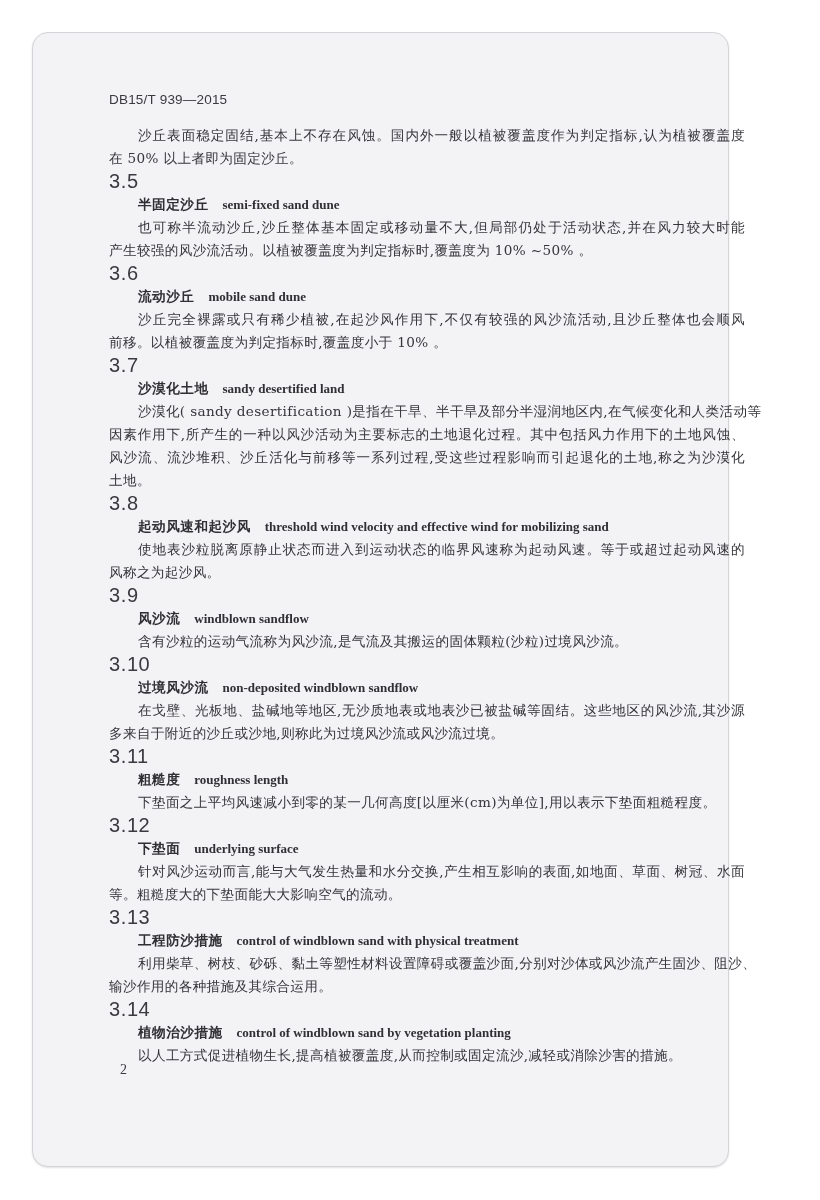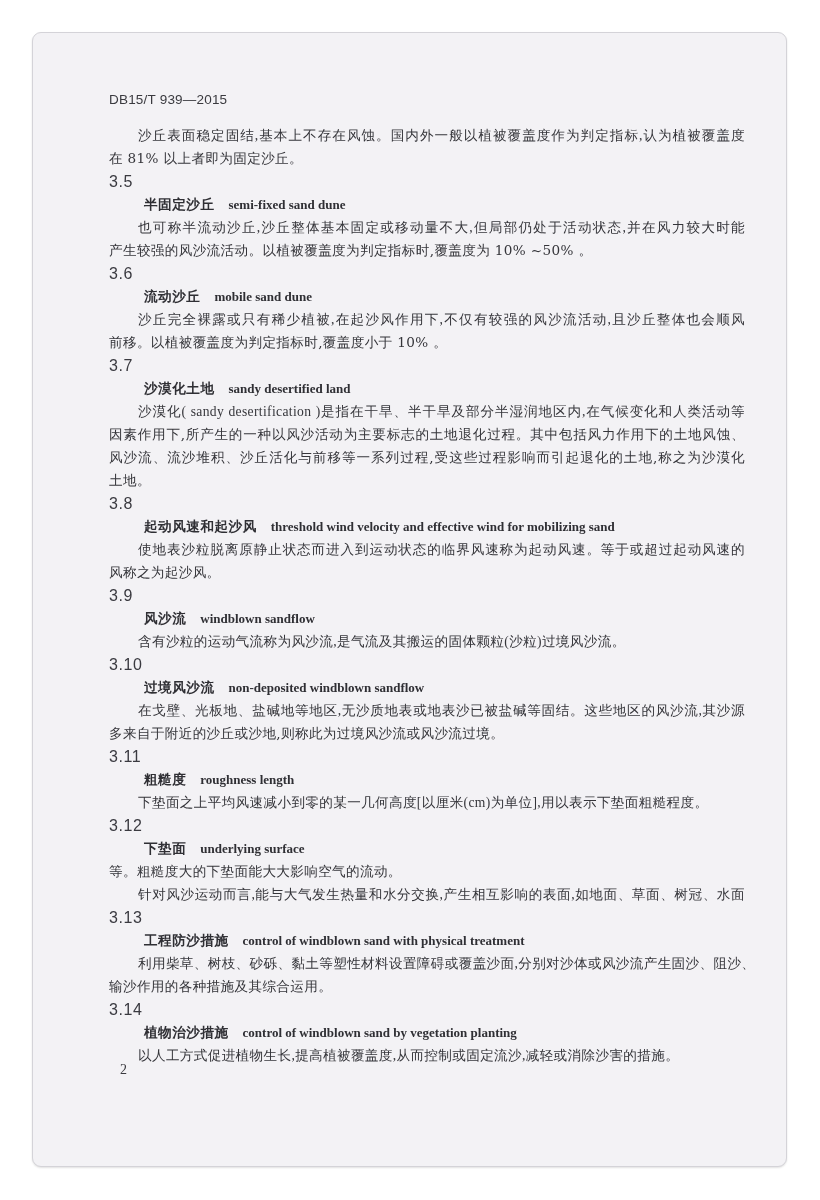--- a/index.html
+++ b/index.html
@@ -10,25 +10,25 @@
     body {
       width: 820px;
       height: 1200px;
       position: relative;
       overflow: hidden;
     }
     .page {
       position: absolute;
       left: 32px;
       top: 32px;
-      width: 755px;
+      width: 697px;
       height: 1135px;
       background: #f3f2f5;
       border: 1px solid #d4d3d8;
-      border-radius: 9px;
+      border-radius: 16px;
       box-shadow: 0 1px 2px rgba(0,0,0,0.12);
       box-sizing: border-box;
     }
     .header-code {
       position: absolute;
       left: 76px;
       top: 58px;
       font-family: "Liberation Sans", sans-serif;
       font-size: 13.5px;
       color: #3a3a3f;
@@ -50,47 +50,45 @@
       text-align-last: left;
       letter-spacing: 0.35px;
     }
     .para .ln {
       display: block;
       height: 23px;
       white-space: nowrap;
     }
     .para .ln.first {
       padding-left: 29px;
-      font-family: Liberation Serif, serif;
     }
     .para .ln.full {
       text-align: justify;
       text-align-last: justify;
     }
     .clause-num {
       font-family: "Liberation Sans", sans-serif;
-      font-size: 16px;
+      font-size: 20px;
       color: #3a3a40;
       letter-spacing: 0.6px;
       height: 23px;
       line-height: 23px;
     }
     .term {
       height: 23px;
       line-height: 23px;
       padding-left: 29px;
       font-weight: bold;
       color: #2f2f34;
       white-space: nowrap;
     }
     .term .zh {
       font-family: Liberation Sans, sans-serif;
       font-size: 13.6px;
       letter-spacing: 0.5px;
-      margin-left: 6px;
     }
     .term .en {
       font-family: "Liberation Serif", serif;
       font-size: 13px;
       margin-left: 14px;
     }
     .page-number {
       position: absolute;
       left: 87px;
       top: 1029px;
@@ -103,21 +101,21 @@
 <body>
 
 <div class="page">
 
   <div class="header-code">DB15/T 939—2015</div>
 
   <div class="content">
 
     <div class="para">
       <span class="ln first full">沙丘表面稳定固结,基本上不存在风蚀。国内外一般以植被覆盖度作为判定指标,认为植被覆盖度</span>
-      <span class="ln">在 81% 以上者即为固定沙丘。</span>
+      <span class="ln">在 50% 以上者即为固定沙丘。</span>
     </div>
 
     <div>
       <div class="clause-num">3.5</div>
       <div class="term">
         <span class="zh">半固定沙丘</span><span class="en">semi-fixed sand dune</span>
       </div>
       <div class="para">
         <span class="ln first full">也可称半流动沙丘,沙丘整体基本固定或移动量不大,但局部仍处于活动状态,并在风力较大时能</span>
         <span class="ln">产生较强的风沙流活动。以植被覆盖度为判定指标时,覆盖度为 10% ~50% 。</span>
@@ -189,22 +187,22 @@
         <span class="ln first">下垫面之上平均风速减小到零的某一几何高度[以厘米(cm)为单位],用以表示下垫面粗糙程度。</span>
       </div>
     </div>
 
     <div>
       <div class="clause-num">3.12</div>
       <div class="term">
         <span class="zh">下垫面</span><span class="en">underlying surface</span>
       </div>
       <div class="para">
+        <span class="ln first full">针对风沙运动而言,能与大气发生热量和水分交换,产生相互影响的表面,如地面、草面、树冠、水面</span>
         <span class="ln">等。粗糙度大的下垫面能大大影响空气的流动。</span>
-        <span class="ln first full">针对风沙运动而言,能与大气发生热量和水分交换,产生相互影响的表面,如地面、草面、树冠、水面</span>
       </div>
     </div>
 
     <div>
       <div class="clause-num">3.13</div>
       <div class="term">
         <span class="zh">工程防沙措施</span><span class="en">control of windblown sand with physical treatment</span>
       </div>
       <div class="para">
         <span class="ln first full">利用柴草、树枝、砂砾、黏土等塑性材料设置障碍或覆盖沙面,分别对沙体或风沙流产生固沙、阻沙、</span>

